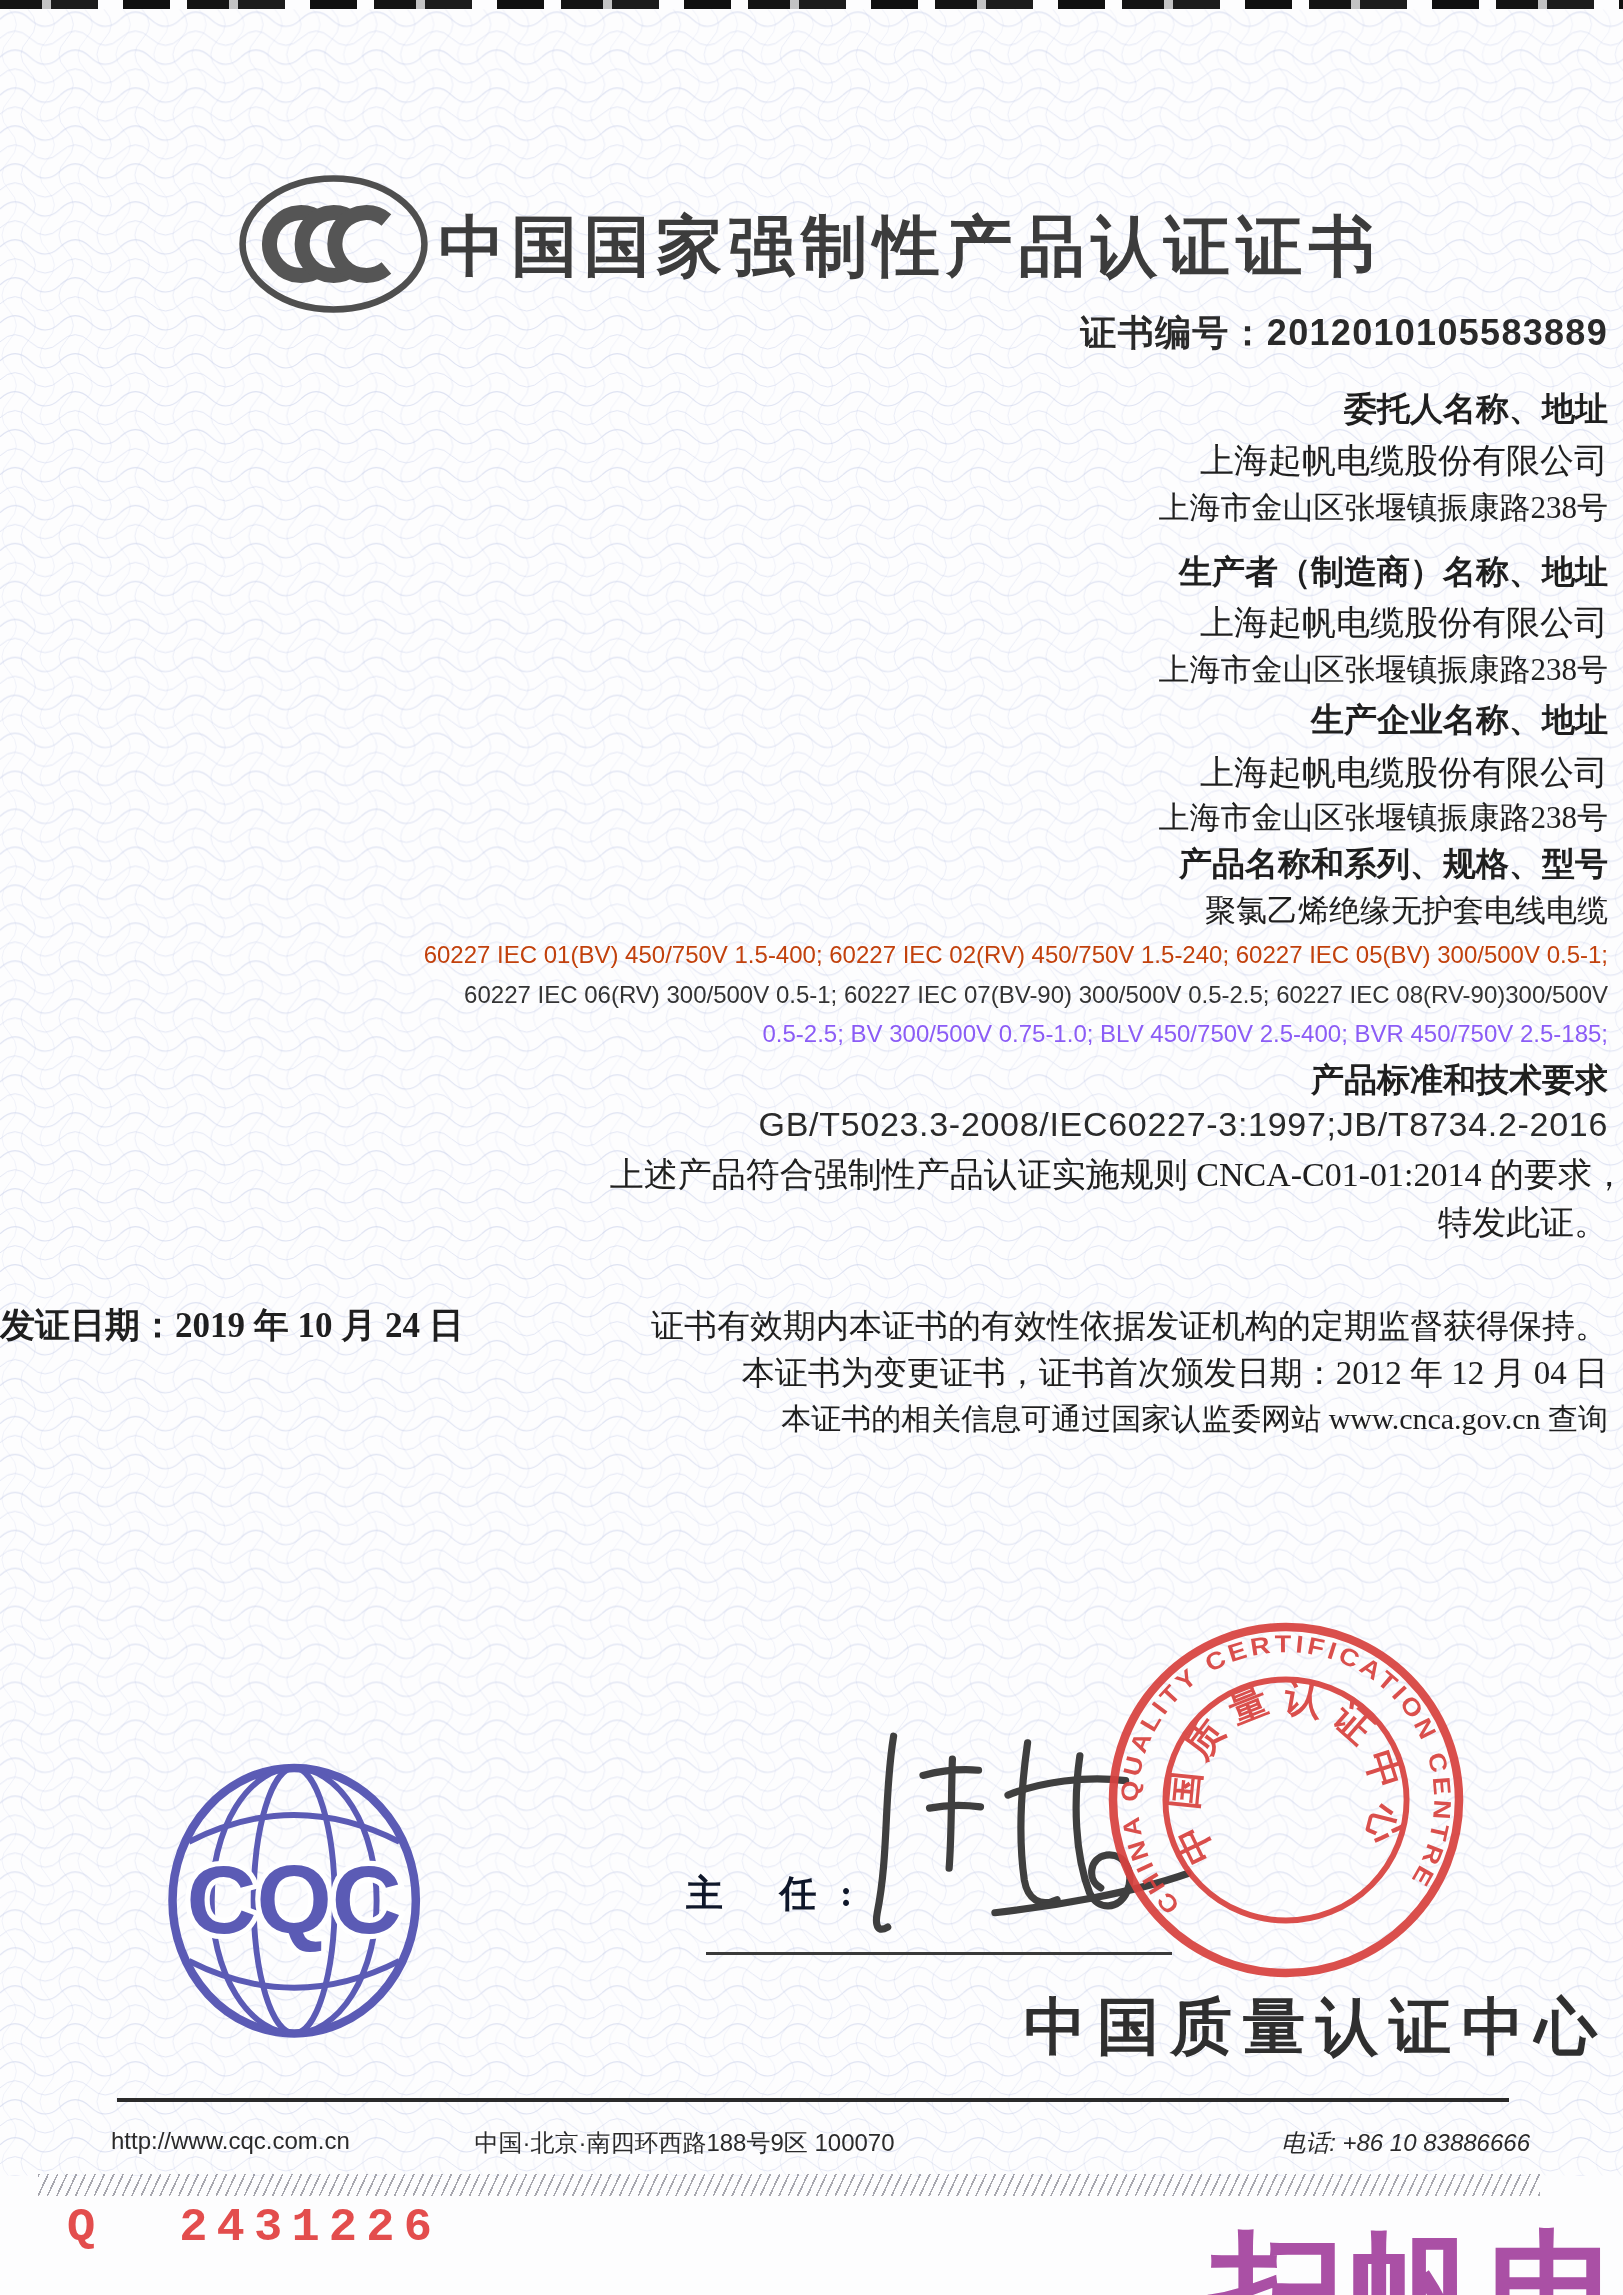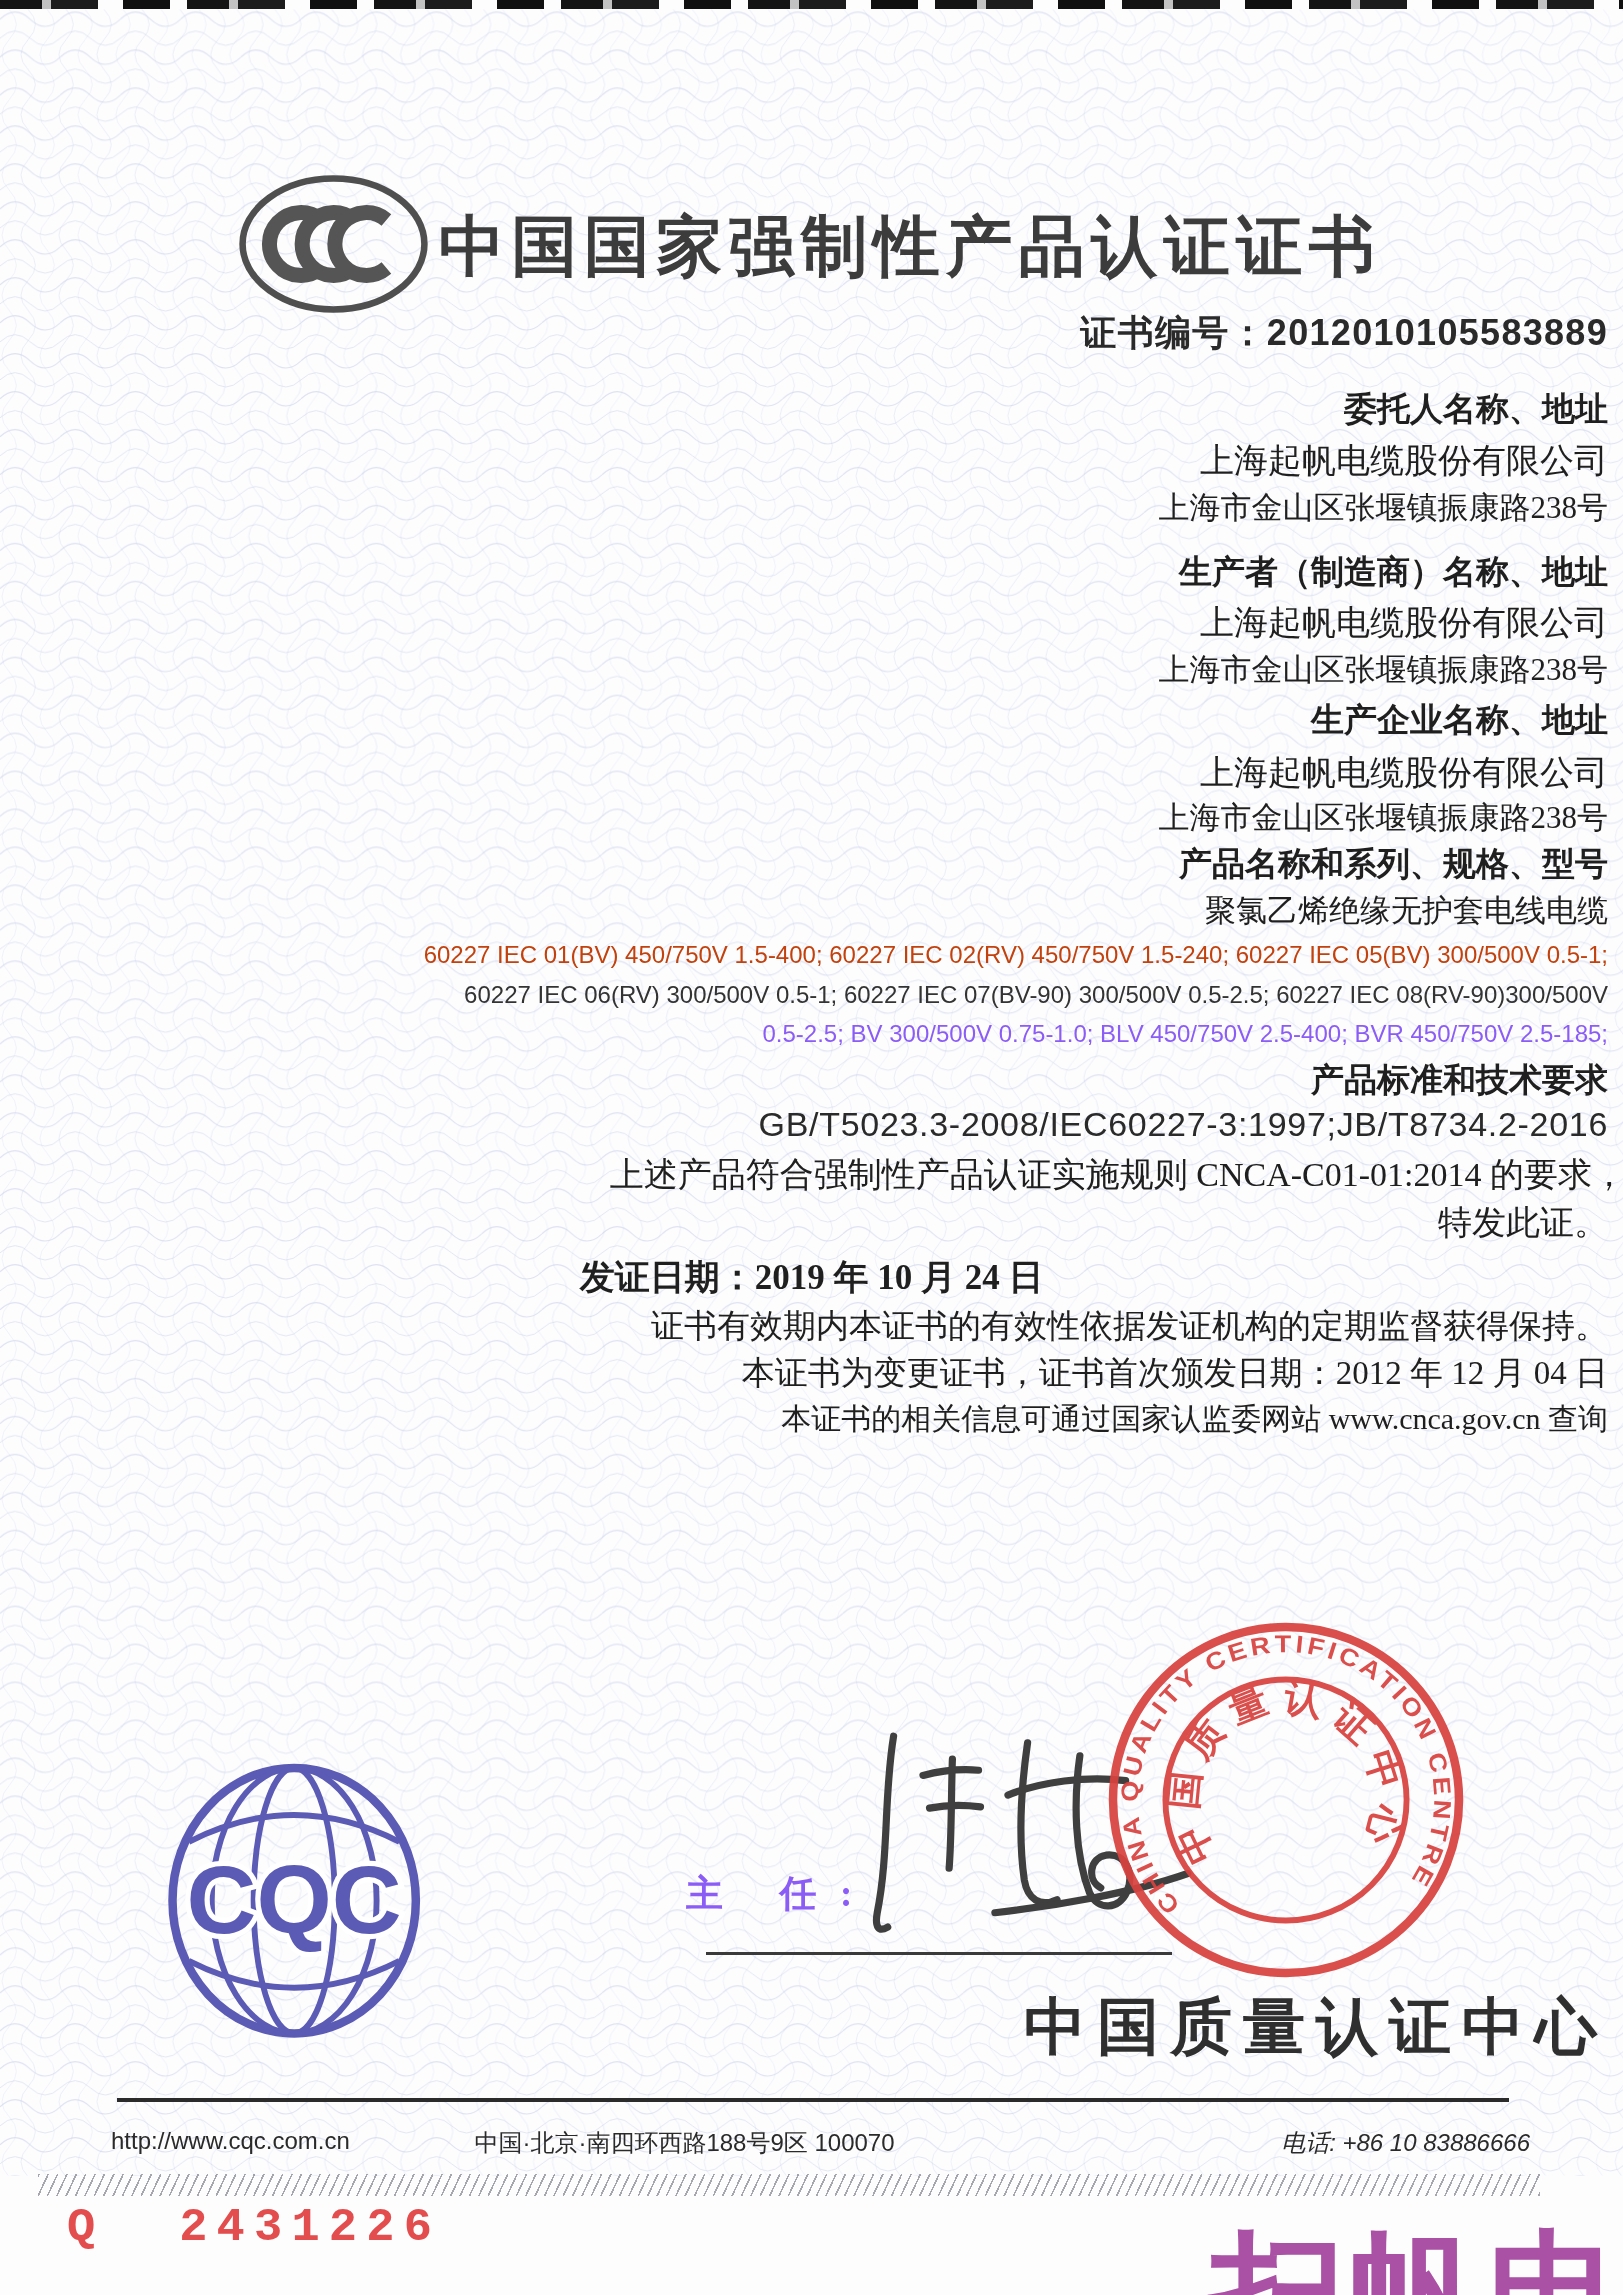--- a/index.html
+++ b/index.html
@@ -23,24 +23,24 @@
   }
 
   .guilloche{left:0;top:9.2px;}
 
   .title{
     left:429px;top:202px;width:962px;text-align:center;
     font-size:66px;font-weight:700;letter-spacing:6.5px;color:#3c3c3c;
   }
   .cert-no{top:312px;font-size:36px;font-weight:700;letter-spacing:1.3px;color:#2a2a2a;}
 
-  .dates-row{position:absolute;left:0;top:1254px;width:1623px;display:flex;justify-content:center;gap:84px;
+  .dates-row{position:absolute;left:0;top:1302px;width:1623px;display:flex;gap:84px;
     font-size:35px;font-weight:700;color:#1f1f1f;}
 
-  .director{left:686px;top:1869px;font-size:37px;letter-spacing:23.6px;font-weight:600;color:#8b5cf6;}
+  .director{left:686px;top:1869px;font-size:37px;letter-spacing:23.6px;font-weight:600;color:#0f172a;}
   .sig-underline{left:706px;top:1952px;width:466px;height:3.3px;background:#3a3a3a;}
 
   .org-name{top:1992px;font-size:62px;font-weight:700;letter-spacing:11px;color:#2f2f2f;}
   .rule{left:117px;top:2098px;width:1392px;height:3.9px;background:#2b2b2b;}
 
   .footer-url{left:111px;top:2127px;font-size:24px;color:#2a2a2a;}
   .footer-addr{left:0;top:2127px;width:1369px;text-align:center;font-size:24px;color:#2a2a2a;}
   .footer-phone{right:93px;top:2127px;font-size:24px;color:#2a2a2a;font-style:italic;}
 
   .edge-stripes{

